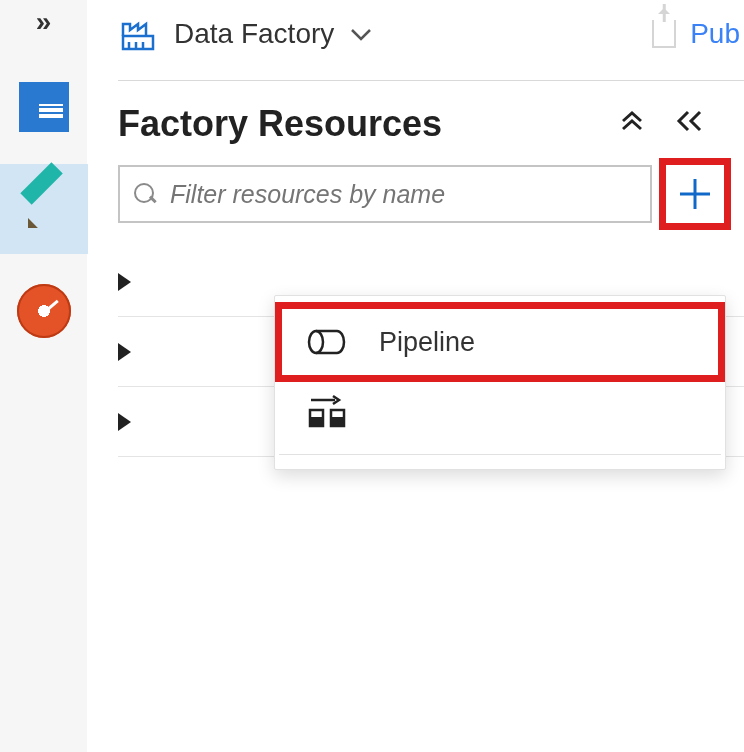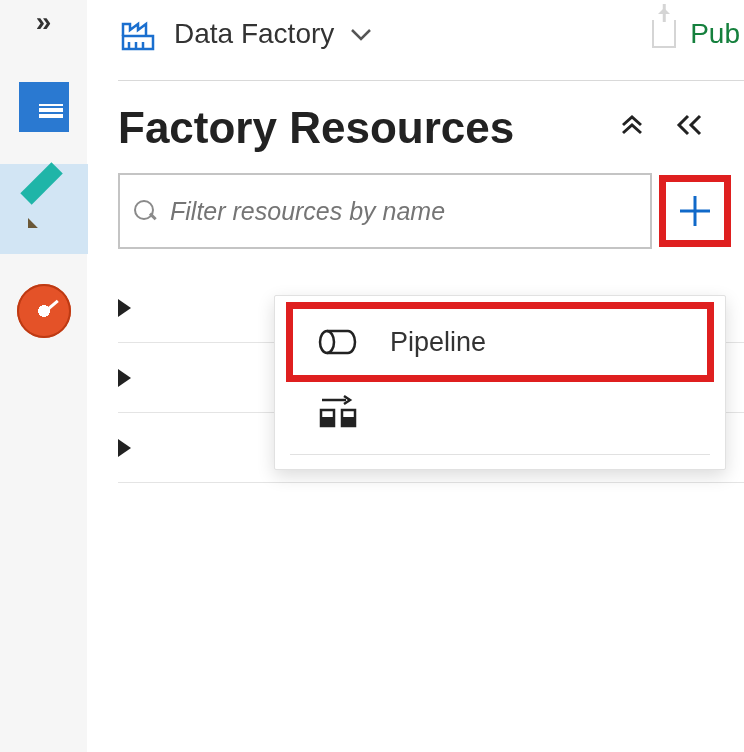--- a/index.html
+++ b/index.html
@@ -110,21 +110,21 @@
 .factory-icon {
   display:inline-flex;
   align-items:center;
   justify-content:center;
 }
 .dropdown-label { font-size:28px; color:#333; }
 .chev { font-size:24px; color:#555; }
 .spacer { flex:1; }
 .publish-ghost {
   display:flex; align-items:center; gap:14px;
-  color:#15803d; font-size:28px;
+  color:#3b82f6; font-size:28px;
   padding-right:4px;
 }
 .publish-ghost .box {
   width:24px; height:28px;
   border:2.5px solid #d5d5d5;
   border-top:none;
   position:relative;
 }
 .publish-ghost .box::before {
   content:"";
@@ -142,37 +142,37 @@
   border:6px solid transparent;
   border-bottom-color:#d5d5d5;
 }
 .section-head {
   display:flex;
   align-items:center;
   margin-top:22px;
   gap:30px;
   padding-right:40px;
 }
-.section-title { font-size:44px; font-weight:650; color:#222; flex:1; }
+.section-title { font-size:36px; font-weight:650; color:#222; flex:1; }
 .collapse-icon, .hide-icon {
   font-size:26px; font-weight:700; color:#333;
 }
 .filter-row {
   display:flex;
   align-items:center;
   margin-top:20px;
   gap:14px;
   padding-right:20px;
 }
 .filter-box {
   flex:1;
   display:flex;
   align-items:center;
   border:2px solid #c4c4c4;
-  height:76px;
+  height:58px;
   padding:0 14px;
   background:#fff;
 }
 .filter-box input {
   border:none; outline:none;
   font-size:25px;
   font-style:italic;
   color:#7a7a7a;
   width:100%;
   background:transparent;
@@ -212,21 +212,21 @@
   border-left:13px solid #222;
   margin-right:10px;
 }
 .add-menu {
   position:absolute;
   left:186px; top:295px; right:18px;
   background:#fff;
   border:1.5px solid #e1e1e1;
   box-shadow:0 6px 18px rgba(0,0,0,.14);
   border-radius:2px;
-  padding:10px 15px;
+  padding:10px 4px;
 }
 .menu-item {
   display:flex; align-items:center;
   height:72px; padding:0 28px;
   gap:30px;
   font-size:27px; color:#333;
 }
 .menu-item .mi-icon {
   width:42px; height:42px;
   display:flex; align-items:center; justify-content:center;

